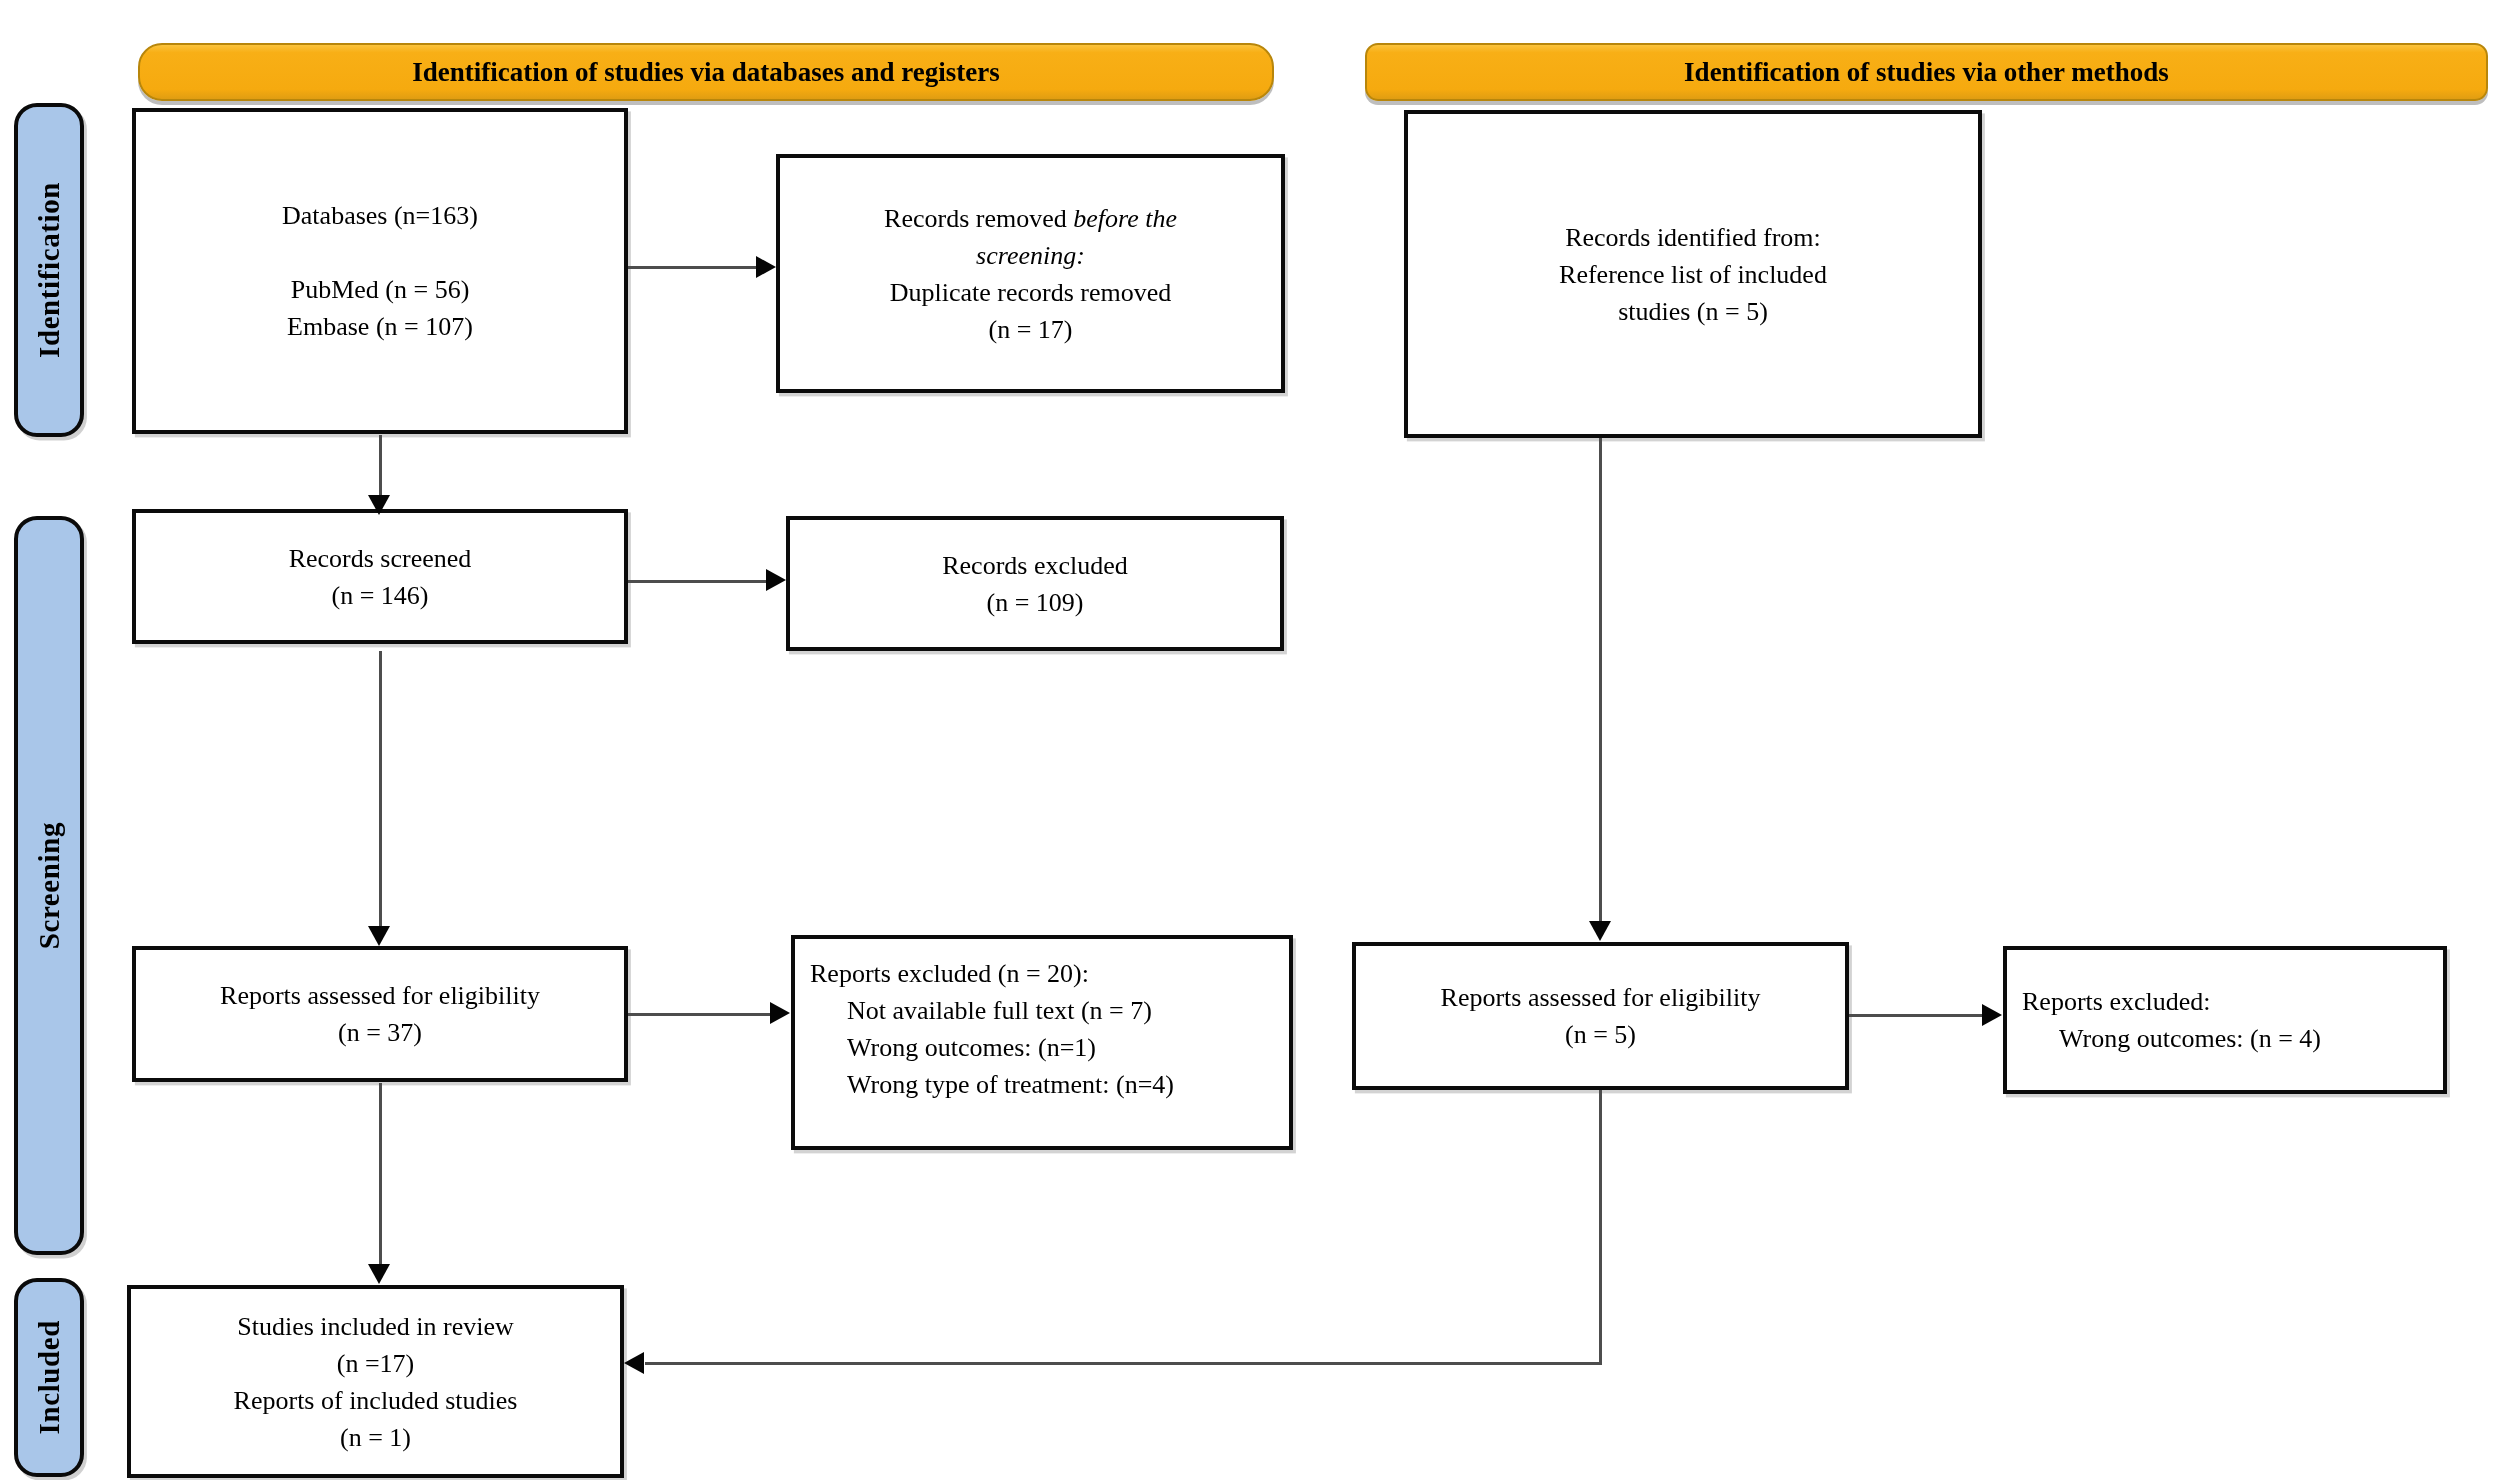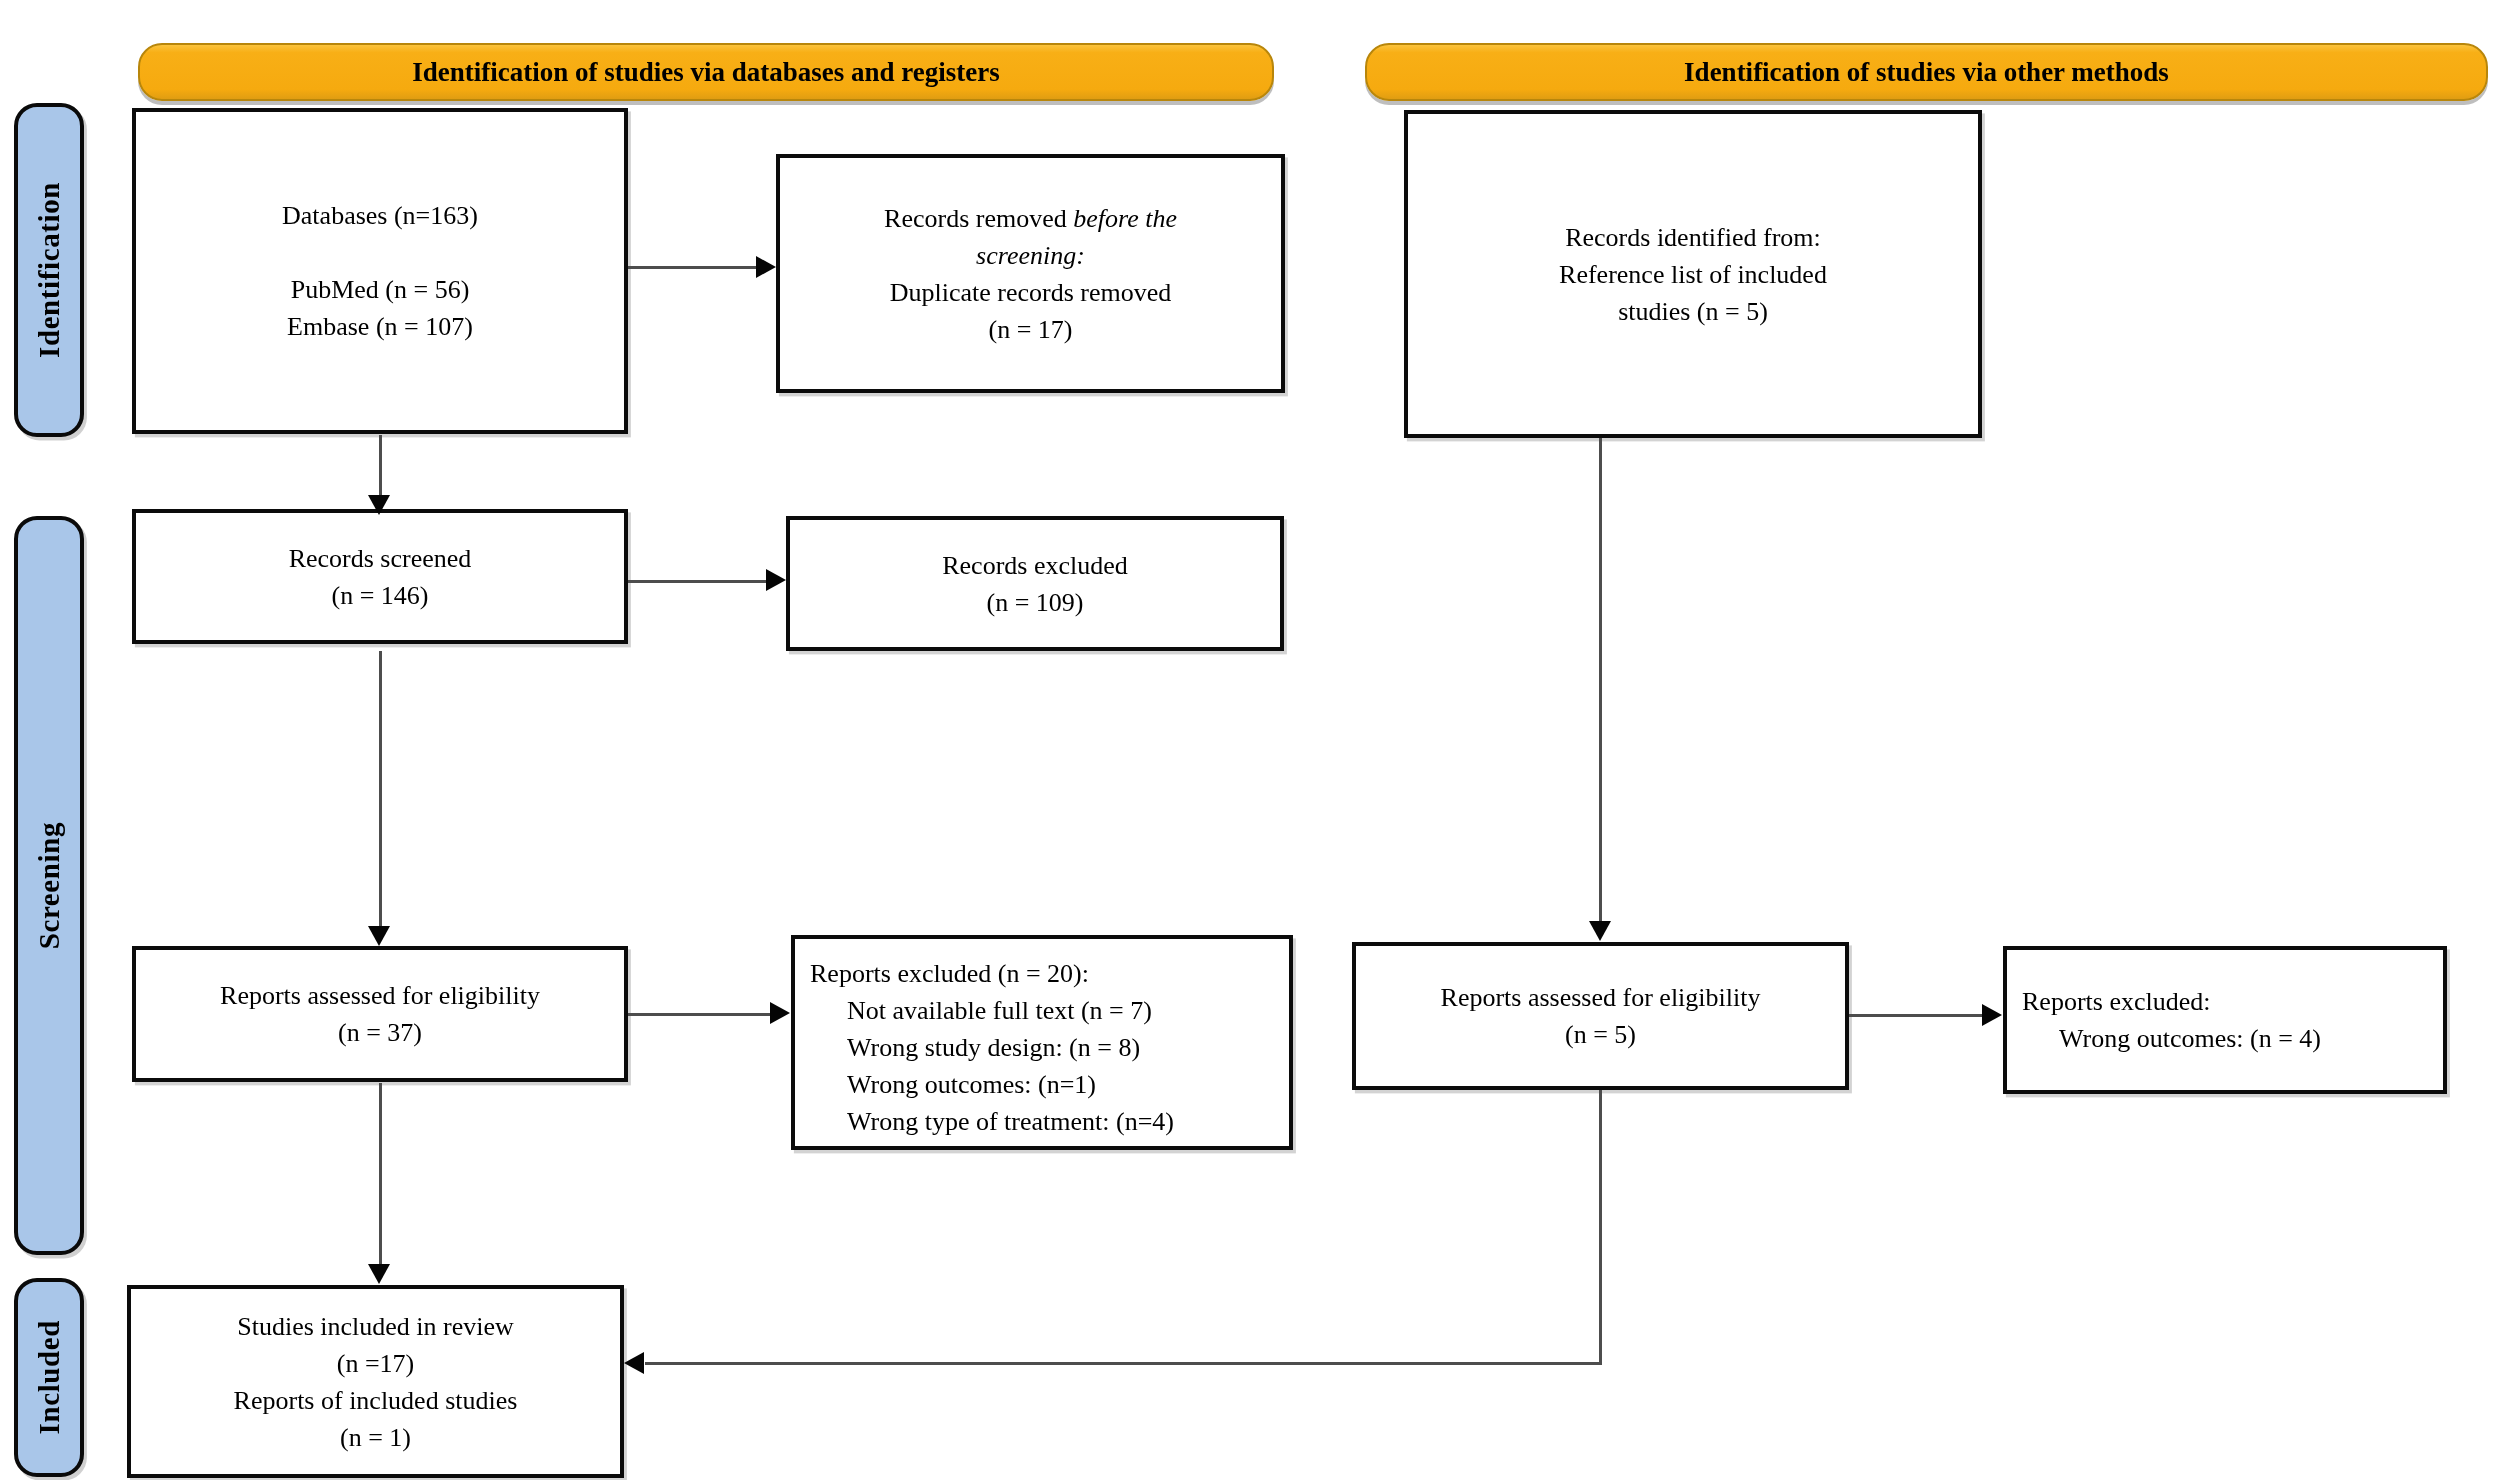--- a/index.html
+++ b/index.html
@@ -23,21 +23,21 @@
     display: flex;
     align-items: center;
     justify-content: center;
     text-align: center;
     font-weight: bold;
     font-size: 27px;
     box-shadow: 0 4px 0 rgba(110,110,110,0.45);
     margin-top: 28px;
   }
   #banner-left  { left: 138px; top: 15px; width: 1136px; height: 58px; }
-  #banner-right { left: 1365px; top: 15px; width: 1123px; height: 58px; }
+  #banner-right { left: 1365px; top: 15px; width: 1123px; height: 58px; border-radius: 13px; }
 
   
   .stage {
     position: absolute;
     left: 14.3px;
     width: 70px;
     background: #a9c6e9;
     border: 4px solid #0a0a0a;
     border-radius: 23px;
     display: flex;
@@ -178,21 +178,20 @@
   </div>
 
   <div class="box center" id="box-f">
     <div class="tline">Reports assessed for eligibility</div>
     <div class="tline">(n = 37)</div>
   </div>
 
   <div class="box leftbox" id="box-g">
     <div class="tline">Reports excluded (n = 20):</div>
     <div class="tline indent">Not available full text (n = 7)</div>
-    <div class="tline indent">Wrong study design: (n = 8)</div>
     <div class="tline indent">Wrong outcomes: (n=1)</div>
     <div class="tline indent">Wrong type of treatment: (n=4)</div>
   </div>
 
   <div class="box center" id="box-h">
     <div class="tline">Reports assessed for eligibility</div>
     <div class="tline">(n = 5)</div>
   </div>
 
   <div class="box vcenter-left" id="box-i">

